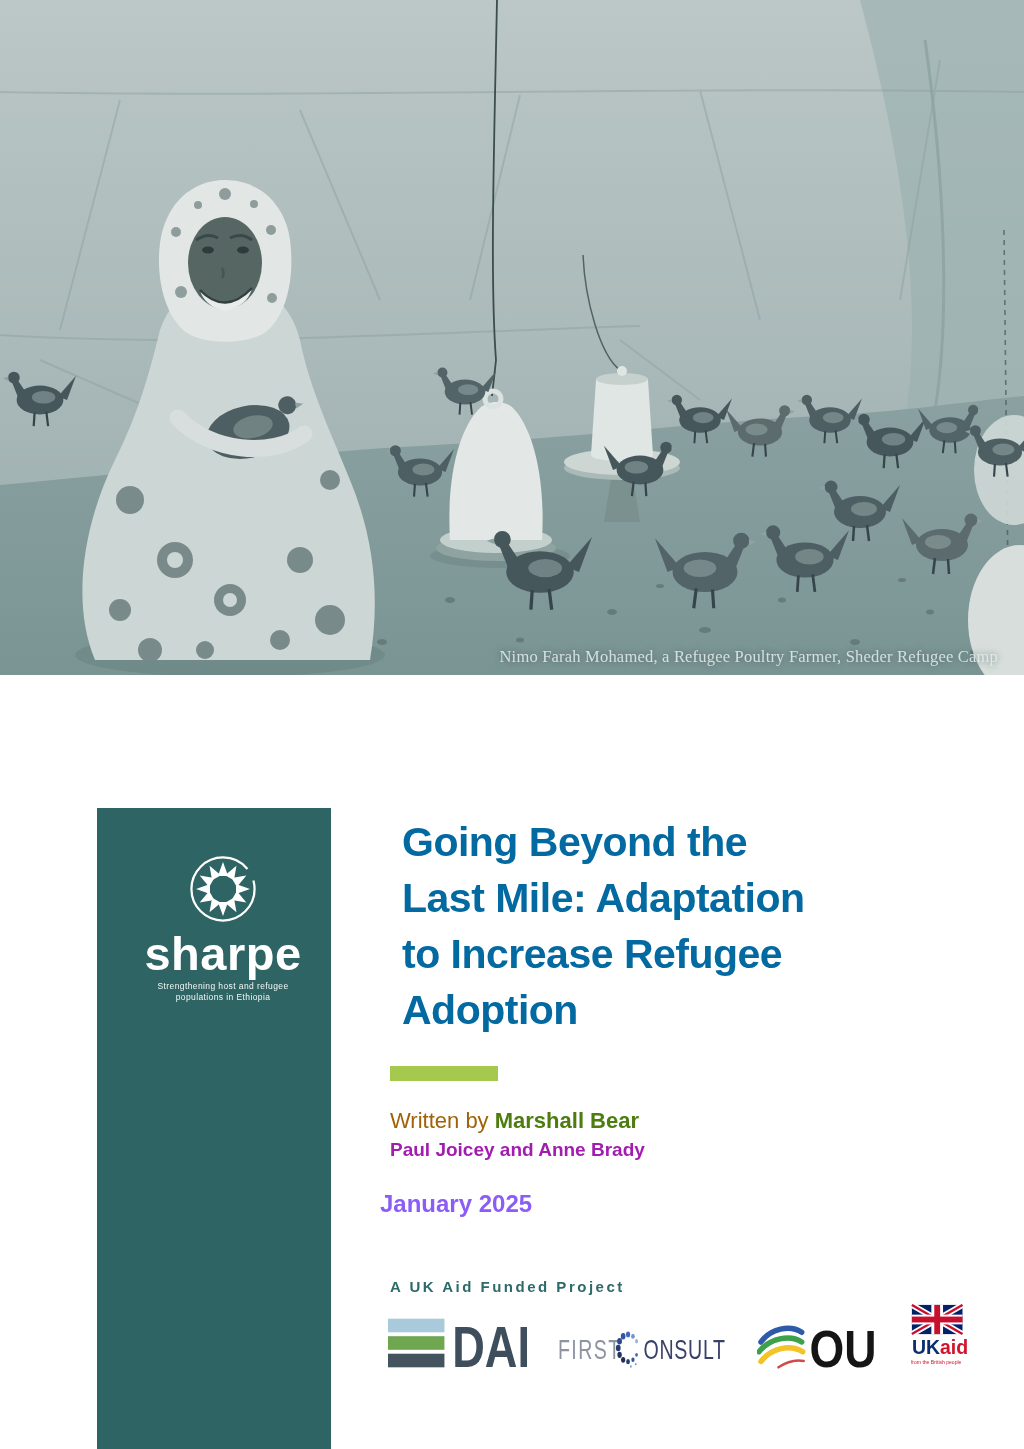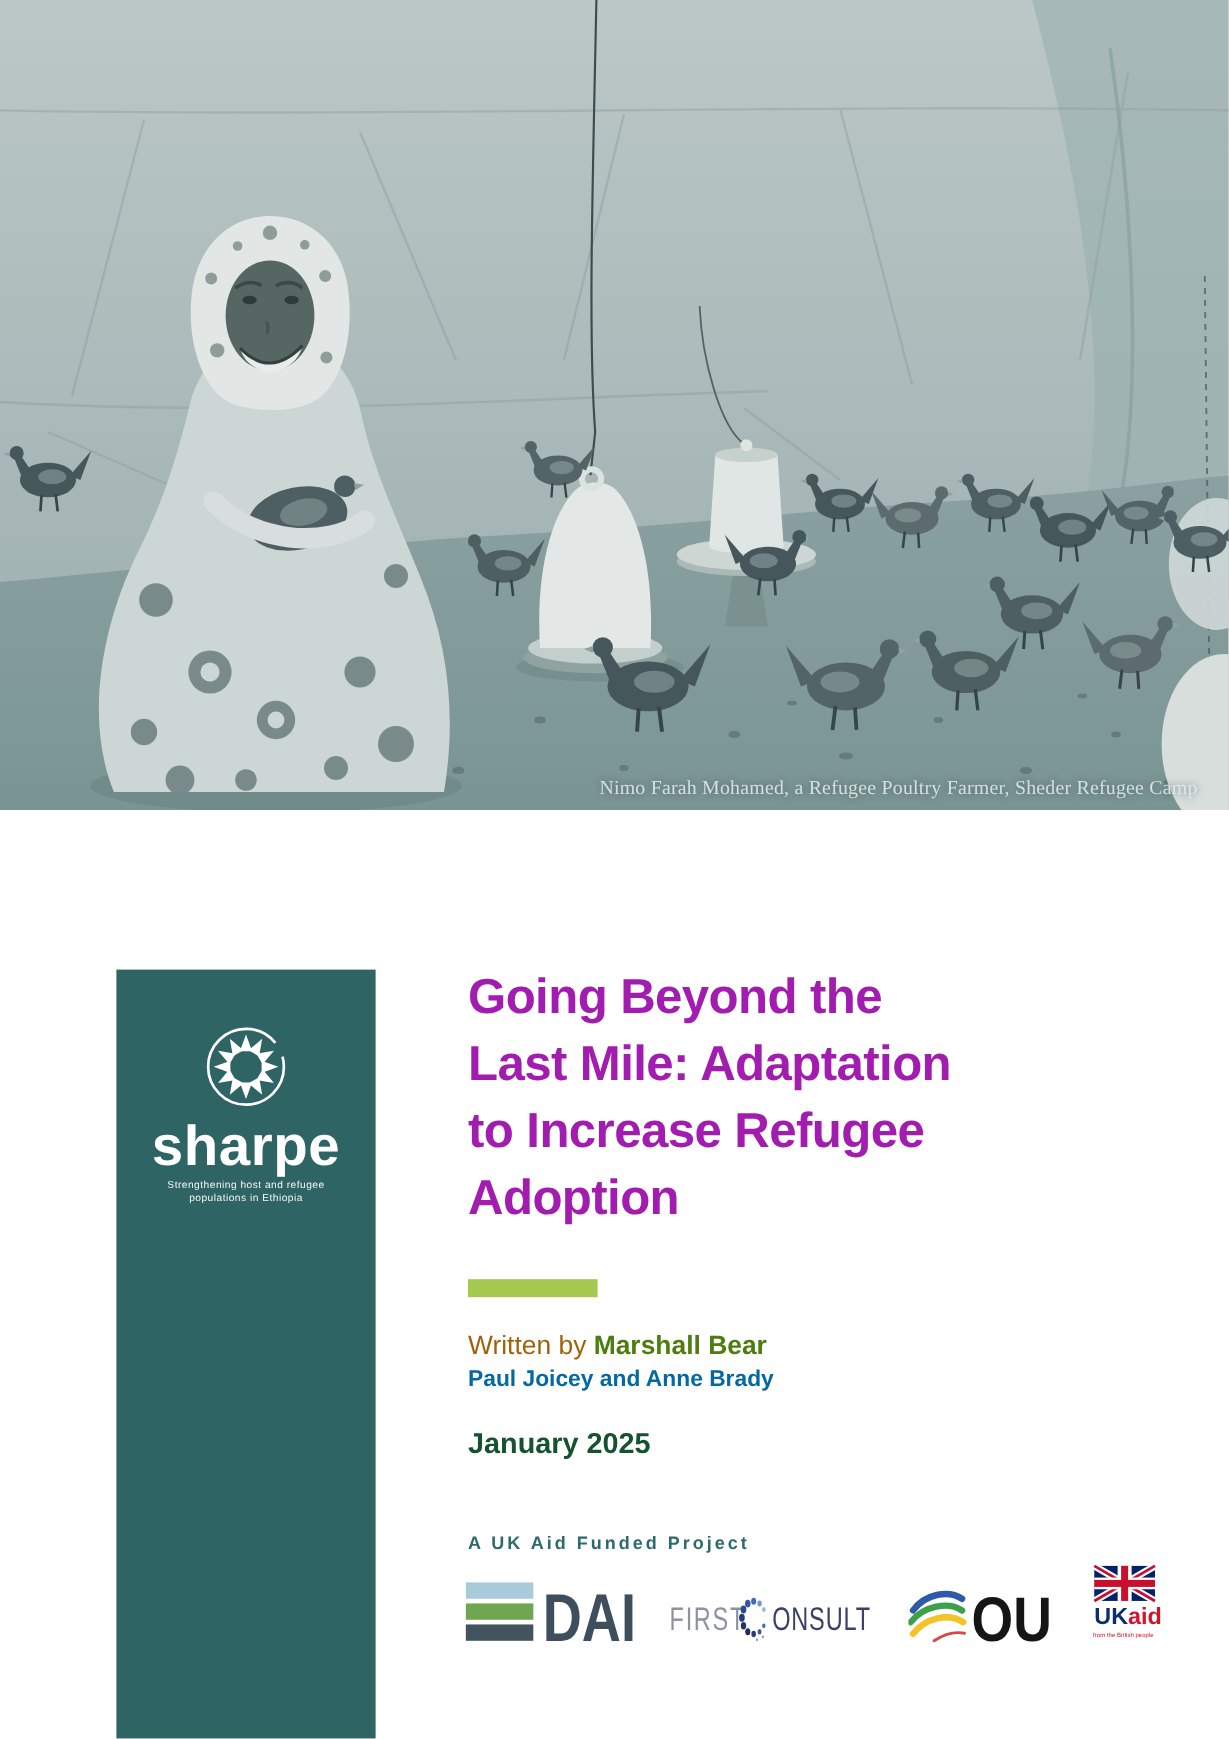--- a/index.html
+++ b/index.html
@@ -12,54 +12,54 @@
   .photo-wrap svg{display:block;}
   .photo-caption{
     position:absolute;right:26px;bottom:8px;
     font-size:16.5px;color:rgba(226,236,236,0.88);
     text-shadow:0 0 6px rgba(40,60,60,0.55);
     letter-spacing:0.2px;white-space:nowrap;
   }
   
   .teal-panel{
     position:absolute;left:97px;top:808px;width:216px;height:641px;
-    background:#2e6463;text-align:center;
+    background:#2e6463;text-align:center;padding-left:18px;
   }
   .sharpe-icon{margin-top:42px;}
   .sharpe-word{
     color:#ffffff;font-weight:bold;font-size:47px;line-height:40px;
     letter-spacing:0.5px;margin-top:2px;
   }
   .sharpe-tagline{
     color:#ffffff;font-size:8.5px;line-height:10.5px;letter-spacing:0.4px;
     margin-top:7px;opacity:0.95;
   }
   
   .title{
-    position:absolute;left:390px;top:802px;width:500px;margin:0;
-    color:#a21caf;font-size:41px;line-height:56px;font-weight:bold;
+    position:absolute;left:390px;top:802px;width:500px;margin:12px;
+    color:#0369a1;font-size:41px;line-height:56px;font-weight:bold;
     letter-spacing:-0.5px;
   }
   .title span{display:block;white-space:nowrap;}
   .accent-bar{
     position:absolute;left:390px;top:1066px;width:108px;height:15px;
     background:#a4c94e;
   }
   .written-by{
     position:absolute;left:390px;top:1108px;margin:0;font-size:22px;
   }
   .wb-label{color:#a16207;font-weight:normal;}
   .wb-author{color:#4d7c0f;font-weight:bold;}
   .authors{
     position:absolute;left:390px;top:1139px;margin:0;
-    font-size:19px;font-weight:bold;color:#0369a1;
+    font-size:19px;font-weight:bold;color:#a21caf;
   }
   .pub-date{
-    position:absolute;left:390px;top:1190px;margin:0;
-    font-size:24px;font-weight:bold;color:#14532d;
+    position:absolute;left:380px;top:1190px;margin:0;
+    font-size:24px;font-weight:bold;color:#8b5cf6;
   }
   .funding{
     position:absolute;left:390px;top:1278px;margin:0;
     font-size:15px;font-weight:bold;color:#2d6a69;letter-spacing:2.5px;
   }
   .logos-row{
     position:absolute;left:388px;top:1300px;width:580px;height:72px;
     display:flex;align-items:flex-end;
   }
   .logos-row svg{display:block;}

